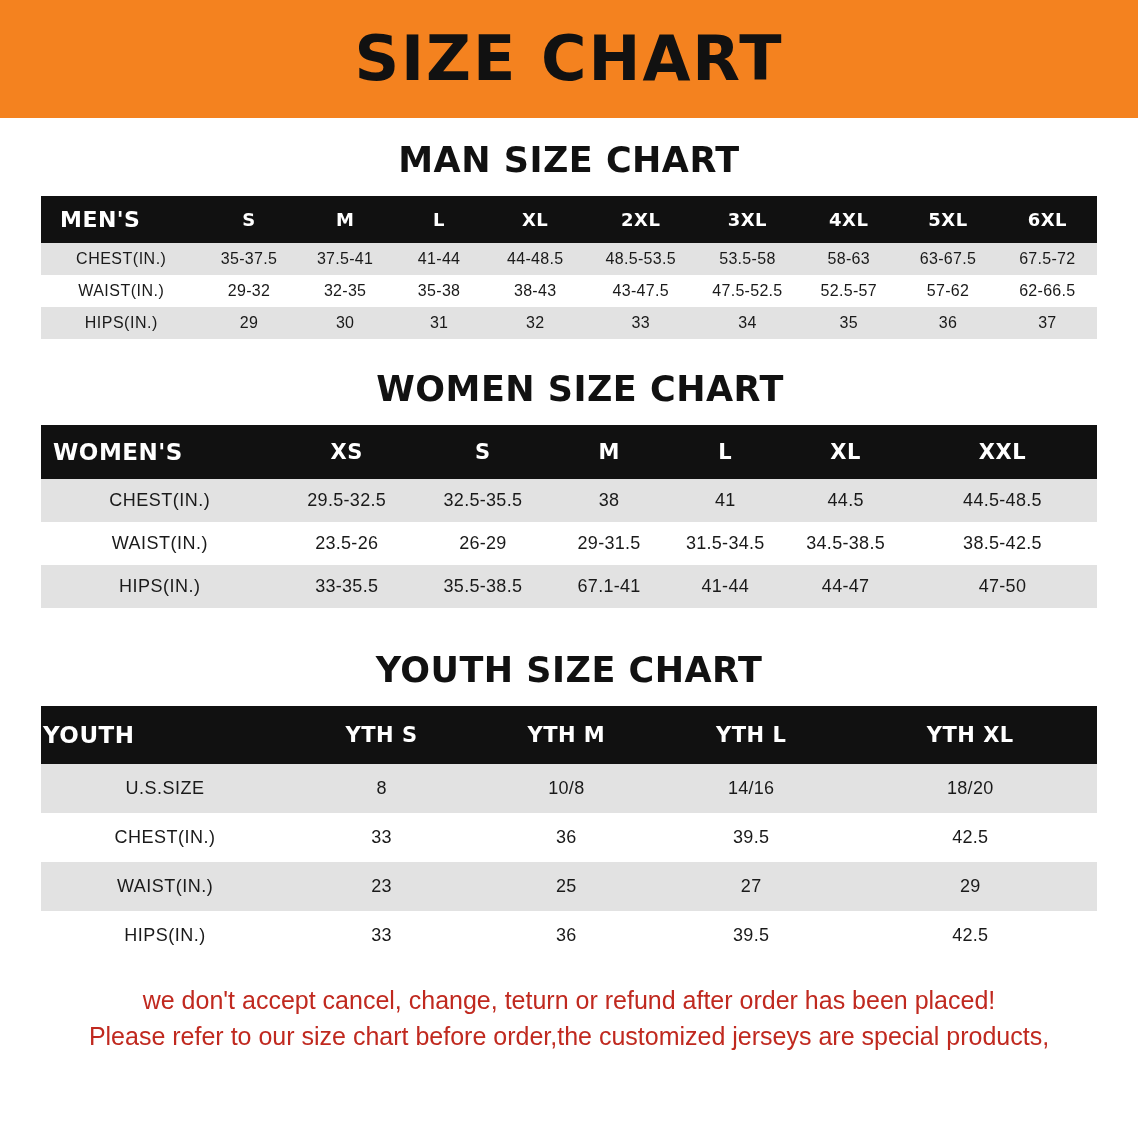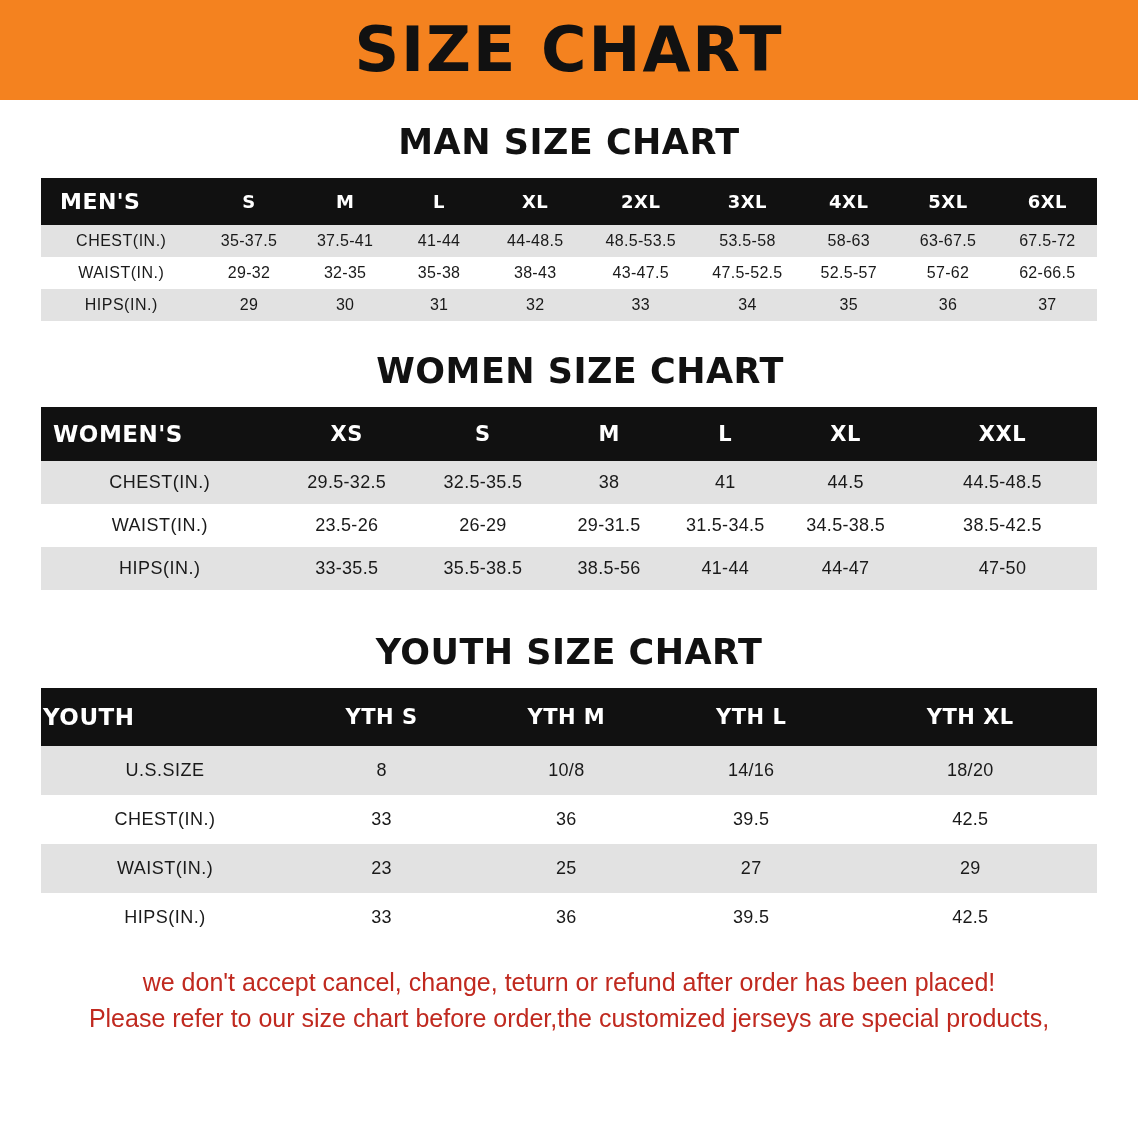--- a/index.html
+++ b/index.html
@@ -16,21 +16,21 @@
 
   .page {
     position: relative;
     width: 1138px;
     height: 1132px;
     background: #ffffff;
   }
 
   
   .banner {
-    height: 100px;
+    height: 118px;
     background: #f4821f;
     display: flex;
     align-items: center;
     justify-content: center;
   }
   .banner-title {
     font-family: "DejaVu Sans", sans-serif;
     font-weight: bold;
     font-size: 62px;
     letter-spacing: 2px;
@@ -233,21 +233,21 @@
           <td>26-29</td>
           <td>29-31.5</td>
           <td>31.5-34.5</td>
           <td>34.5-38.5</td>
           <td>38.5-42.5</td>
         </tr>
         <tr class="shade">
           <td class="row-label">HIPS(IN.)</td>
           <td>33-35.5</td>
           <td>35.5-38.5</td>
-          <td>38.5-56</td>
+          <td>67.1-41</td>
           <td>41-44</td>
           <td>44-47</td>
           <td>47-50</td>
         </tr>
       </tbody>
     </table>
   </div>
 
   <div class="section-heading h-youth">YOUTH SIZE CHART</div>
   <div class="table-wrap">

